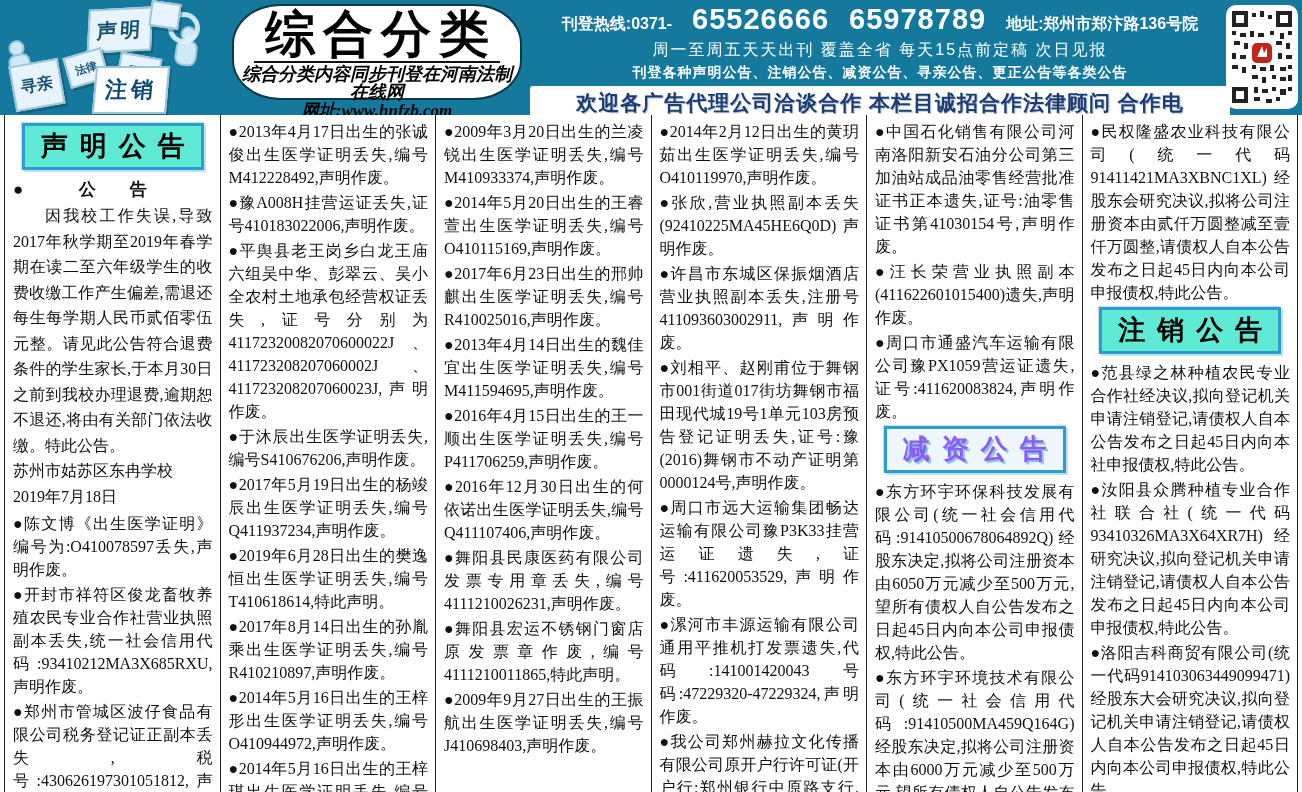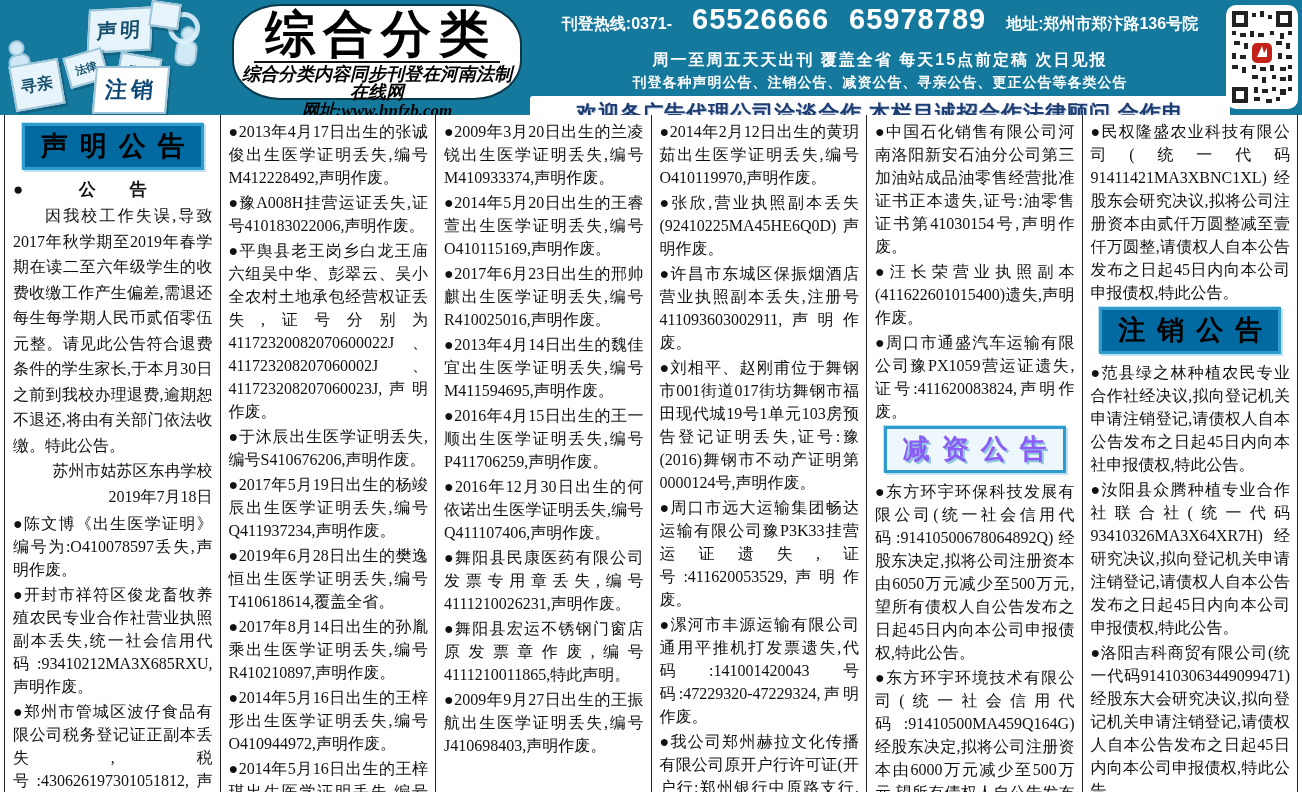--- a/index.html
+++ b/index.html
@@ -34,44 +34,44 @@
   .masthead .rule{width:86%;margin:1px auto 2px;border-top:2px solid #111;}
   .masthead .sub{font-size:18px;font-weight:bold;font-style:italic;color:#000;line-height:18px;}
   .masthead .web{font-size:17px;font-weight:bold;font-style:italic;color:#000000;line-height:20px;}
 
   
   .contact{position:absolute;left:530px;top:4px;width:700px;color:#fff;text-align:center;
            font-family:"Liberation Sans","DejaVu Sans",sans-serif;}
   .c-line1{display:flex;align-items:baseline;justify-content:center;gap:20px;font-weight:bold;}
   .c-line1 .small{font-size:16px;}
   .c-line1 .phone{font-size:29px;letter-spacing:1px;line-height:30px;}
-  .c-line2{font-size:16px;font-weight:bold;margin-top:15px;letter-spacing:2px;}
+  .c-line2{font-size:16px;font-weight:normal;margin-top:5px;letter-spacing:2px;}
   .c-line3{font-size:14px;font-weight:bold;margin-top:3px;letter-spacing:1px;}
   .c-band{margin-top:4px;background:#ffffff;border-radius:3px;padding:3px 0 4px;
           color:#1d3c70;font-size:21px;font-weight:900;letter-spacing:1px;
           text-shadow:1px 1px 0 #b9c9e2;}
 
   
   .qr{position:absolute;right:4px;top:5px;width:72px;height:104px;background:#fff;border-radius:10px;
       display:flex;align-items:center;justify-content:center;}
 
   
   .page-body{display:flex;height:677px;margin:0 4px;border-left:1px solid #222;}
   .col{flex:1 1 0;box-sizing:border-box;border-right:1px solid #222;padding:5px 7px 0 8px;overflow:hidden;}
   p.ad{margin:0 0 2px;font-size:16px;line-height:23px;text-align:justify;}
-  .sec-box{width:88%;margin:3px auto 7px;padding:5px 0 6px;text-align:center;background:#0369a1;
+  .sec-box{width:88%;margin:3px auto 7px;padding:5px 0 6px;text-align:center;background:#5eead4;
            border:3px solid #2f9cce;box-shadow:2px 2px 0 #bfe2f2, -1px -1px 0 #bfe2f2;
            font-size:27px;font-weight:bold;letter-spacing:12px;text-indent:12px;line-height:30px;color:#000;}
   .sec-box.jianzi{background:#eef7fb;color:#8b5cf6;font-family:"Liberation Sans",sans-serif;
                   font-weight:900;text-shadow:2px 2px 0 #8fc6e0;}
   .notice{margin-bottom:2px;}
   .n-title{position:relative;text-align:center;font-size:17px;font-weight:bold;line-height:26px;}
   .n-title .bullet{position:absolute;left:0;top:0;font-weight:normal;}
   .n-body{margin:0;font-size:16px;line-height:25.5px;text-align:justify;text-indent:2em;}
-  .n-sign{text-align:right;font-size:16px;line-height:26px;}
+  .n-sign{text-align:left;font-size:16px;line-height:26px;}
 </style>
 </head>
 <body>
 
 <div class="header">
 
   <div class="graphic">
     <div class="fig f1">
         <div class="head"></div>
         <div class="torso"></div>
@@ -185,21 +185,21 @@
       <p class="ad">●陈文博《出生医学证明》编号为:O410078597丢失,声明作废。</p>
       <p class="ad">●开封市祥符区俊龙畜牧养殖农民专业合作社营业执照副本丢失,统一社会信用代码:93410212MA3X685RXU,声明作废。</p>
       <p class="ad">●郑州市管城区波仔食品有限公司税务登记证正副本丢失,税号:430626197301051812,声明作废。</p>
     </div>
     <div class="col">
       <p class="ad">●2013年4月17日出生的张诚俊出生医学证明丢失,编号M412228492,声明作废。</p>
       <p class="ad">●豫A008H挂营运证丢失,证号410183022006,声明作废。</p>
       <p class="ad">●平舆县老王岗乡白龙王庙六组吴中华、彭翠云、吴小全农村土地承包经营权证丢失,证号分别为41172320082070600022J、411723208207060002J、411723208207060023J,声明作废。</p>
       <p class="ad">●于沐辰出生医学证明丢失,编号S410676206,声明作废。</p>
       <p class="ad">●2017年5月19日出生的杨竣辰出生医学证明丢失,编号Q411937234,声明作废。</p>
-      <p class="ad">●2019年6月28日出生的樊逸恒出生医学证明丢失,编号T410618614,覆盖全省。</p>
+      <p class="ad">●2019年6月28日出生的樊逸恒出生医学证明丢失,编号T410618614,特此声明。</p>
       <p class="ad">●2017年8月14日出生的孙胤乘出生医学证明丢失,编号R410210897,声明作废。</p>
       <p class="ad">●2014年5月16日出生的王梓形出生医学证明丢失,编号O410944972,声明作废。</p>
       <p class="ad">●2014年5月16日出生的王梓琪出生医学证明丢失,编号O410944973,声明作废。</p>
     </div>
     <div class="col">
       <p class="ad">●2009年3月20日出生的兰凌锐出生医学证明丢失,编号M410933374,声明作废。</p>
       <p class="ad">●2014年5月20日出生的王睿萱出生医学证明丢失,编号O410115169,声明作废。</p>
       <p class="ad">●2017年6月23日出生的邢帅麒出生医学证明丢失,编号R410025016,声明作废。</p>
       <p class="ad">●2013年4月14日出生的魏佳宜出生医学证明丢失,编号M411594695,声明作废。</p>
       <p class="ad">●2016年4月15日出生的王一顺出生医学证明丢失,编号P411706259,声明作废。</p>

